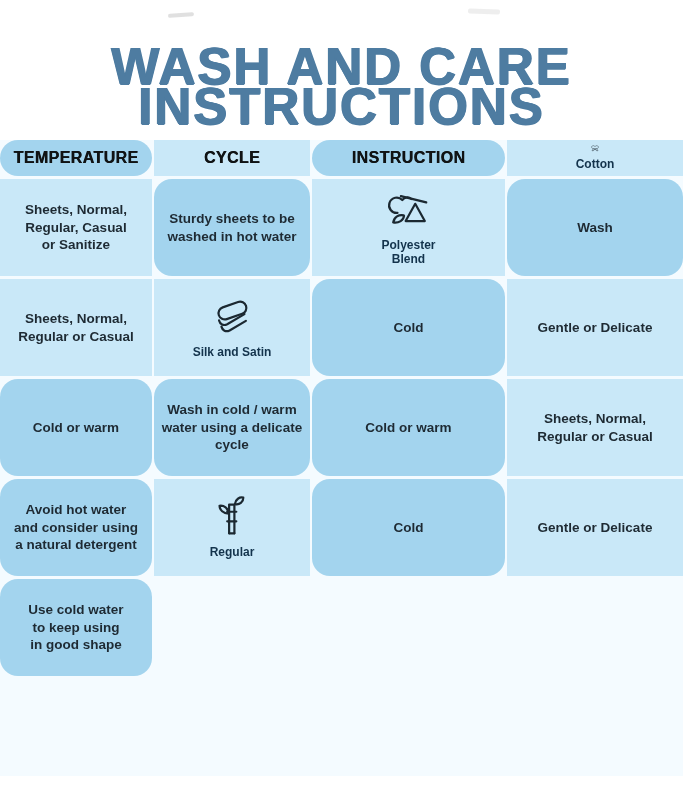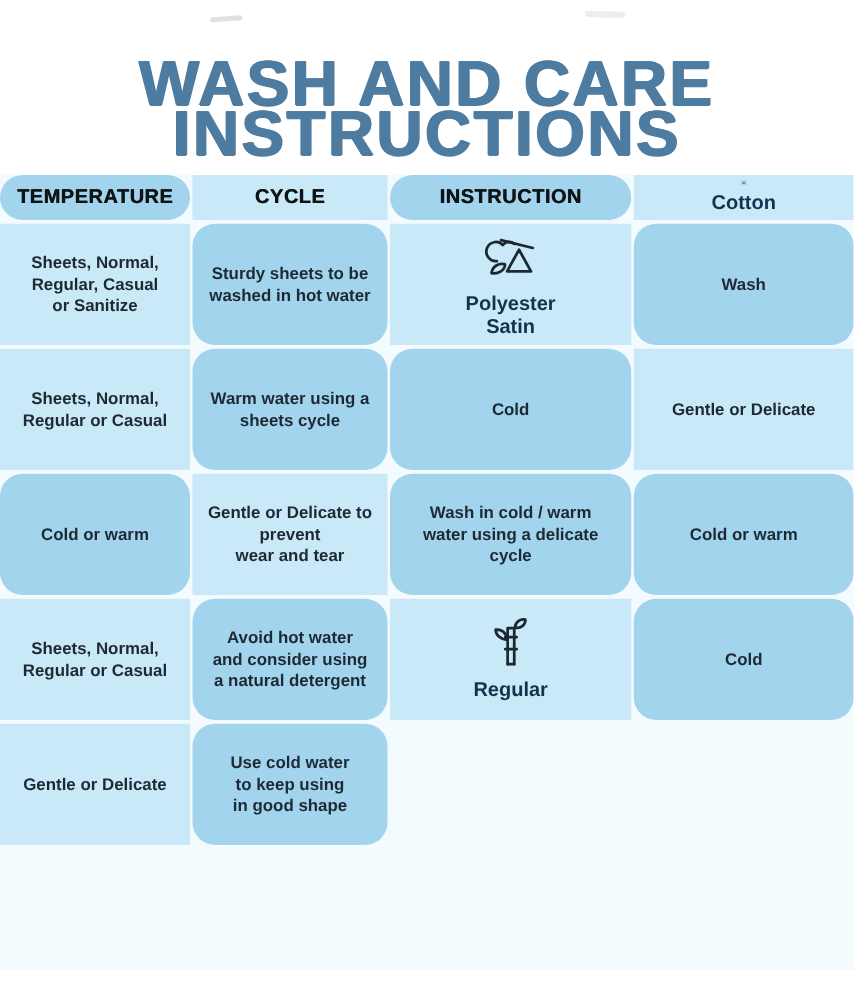--- a/index.html
+++ b/index.html
@@ -33,21 +33,21 @@
   .head{
     font-size:16px;font-weight:700;letter-spacing:.4px;color:var(--header_text);
     text-shadow:.4px 0 0 currentColor;
   }
   .body-text{
     font-size:13.5px;font-weight:700;color:var(--cell_text);
     line-height:1.32;white-space:pre-line;padding:0 6px;
   }
   .mat{flex-direction:column;padding:4px 6px;}
   .mat-label{
-    margin-top:5px;font-size:16px;font-weight:700;color:var(--material_text);
+    margin-top:5px;font-size:12px;font-weight:700;color:var(--material_text);
     line-height:1.15;white-space:pre-line;text-align:center;
   }
   .icon{width:46px;height:46px;}
   .icon path,.icon rect{fill:none;stroke:var(--icon_stroke);stroke-width:2.3;
     stroke-linecap:round;stroke-linejoin:round;}
   .icon .thin{stroke-width:1.6;}
   .icon .mid{stroke-width:2;}
 </style>
 </head>
 <body>
@@ -83,34 +83,38 @@
 washed in hot water</div>
 
     <div class="cell c-light mat">
       <svg class="icon" viewBox="0 0 48 48">
         <path d="M12,26 A8,8 0 1 1 17,12.5 A6.5,6.5 0 0 1 26.5,11.5"></path>
         <path d="M15.5,8.5 L42,15"></path>
         <path d="M18.5,28.5 C13.5,27.5 8.5,30 7.5,36 C13.5,37 18.5,33.5 18.8,29 Z"></path>
         <path d="M30.5,16.5 L40.5,34.5 L20.5,34.5 Z"></path>
       </svg>
       <div class="mat-label">Polyester
-Satin</div>
+Blend</div>
     </div>
     <div class="cell c-dark body-text">Wash</div>
     <div class="cell c-light body-text">Sheets, Normal,
 Regular or Casual</div>
-    <div class="cell c-dark body-text">Warm water using a
-sheets cycle</div>
 
+    <div class="cell c-light mat">
+      <svg class="icon" viewBox="0 0 48 48">
+        <rect x="10" y="10" width="30" height="13" rx="6.5" transform="rotate(-19 24 18)"></rect>
+        <path d="M10.5,26.5 C11.5,30.5 15,32.5 19,30.5 L37,20"></path>
+        <path d="M13,33 C14,37 17.5,39 21.5,37 L38.5,27"></path>
+      </svg>
+      <div class="mat-label">Silk and Satin</div>
+    </div>
     <div class="cell c-dark body-text">Cold</div>
     <div class="cell c-light body-text">Gentle or Delicate</div>
 
     <div class="cell c-dark body-text">Cold or warm</div>
-    <div class="cell c-light body-text">Gentle or Delicate to prevent
-wear and tear</div>
     <div class="cell c-dark body-text">Wash in cold / warm
 water using a delicate
 cycle</div>
 
     <div class="cell c-dark body-text">Cold or warm</div>
     <div class="cell c-light body-text">Sheets, Normal,
 Regular or Casual</div>
     <div class="cell c-dark body-text">Avoid hot water
 and consider using
 a natural detergent</div>

